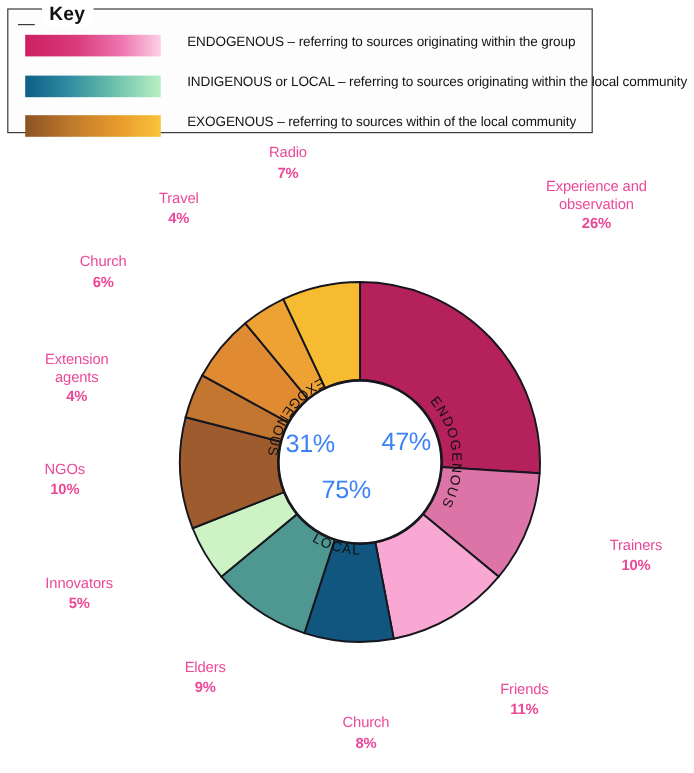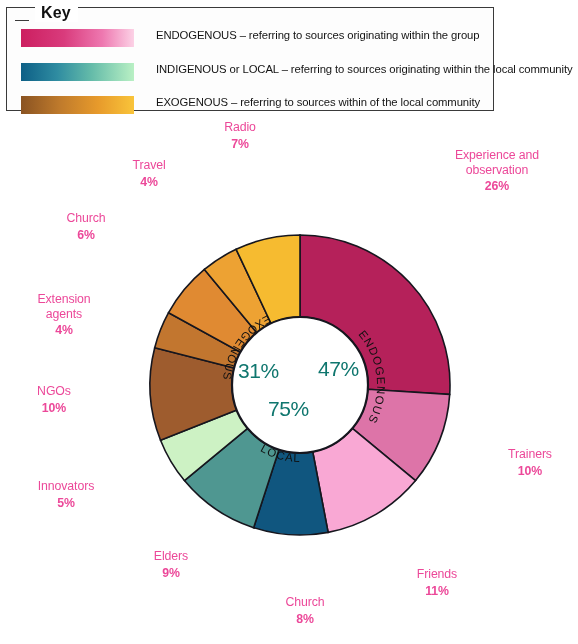--- a/index.html
+++ b/index.html
@@ -91,21 +91,21 @@
   }
   .outer-label .pct{
     display:block;
     font-weight:bold;
     margin-top:2px;
   }
 
   .center-pct{
     position:absolute;
     font-size:21px;
-    color:#0f766e;
+    color:#3b82f6;
     letter-spacing:-0.4px;
   }
 
   .curved-text{ font-size:11.4px; fill:#101010; letter-spacing:1.1px; font-family:"Liberation Sans", sans-serif; }
 </style>
 </head>
 <body>
 
 <div id="key-box">
   <span id="key-tick-left"></span>

